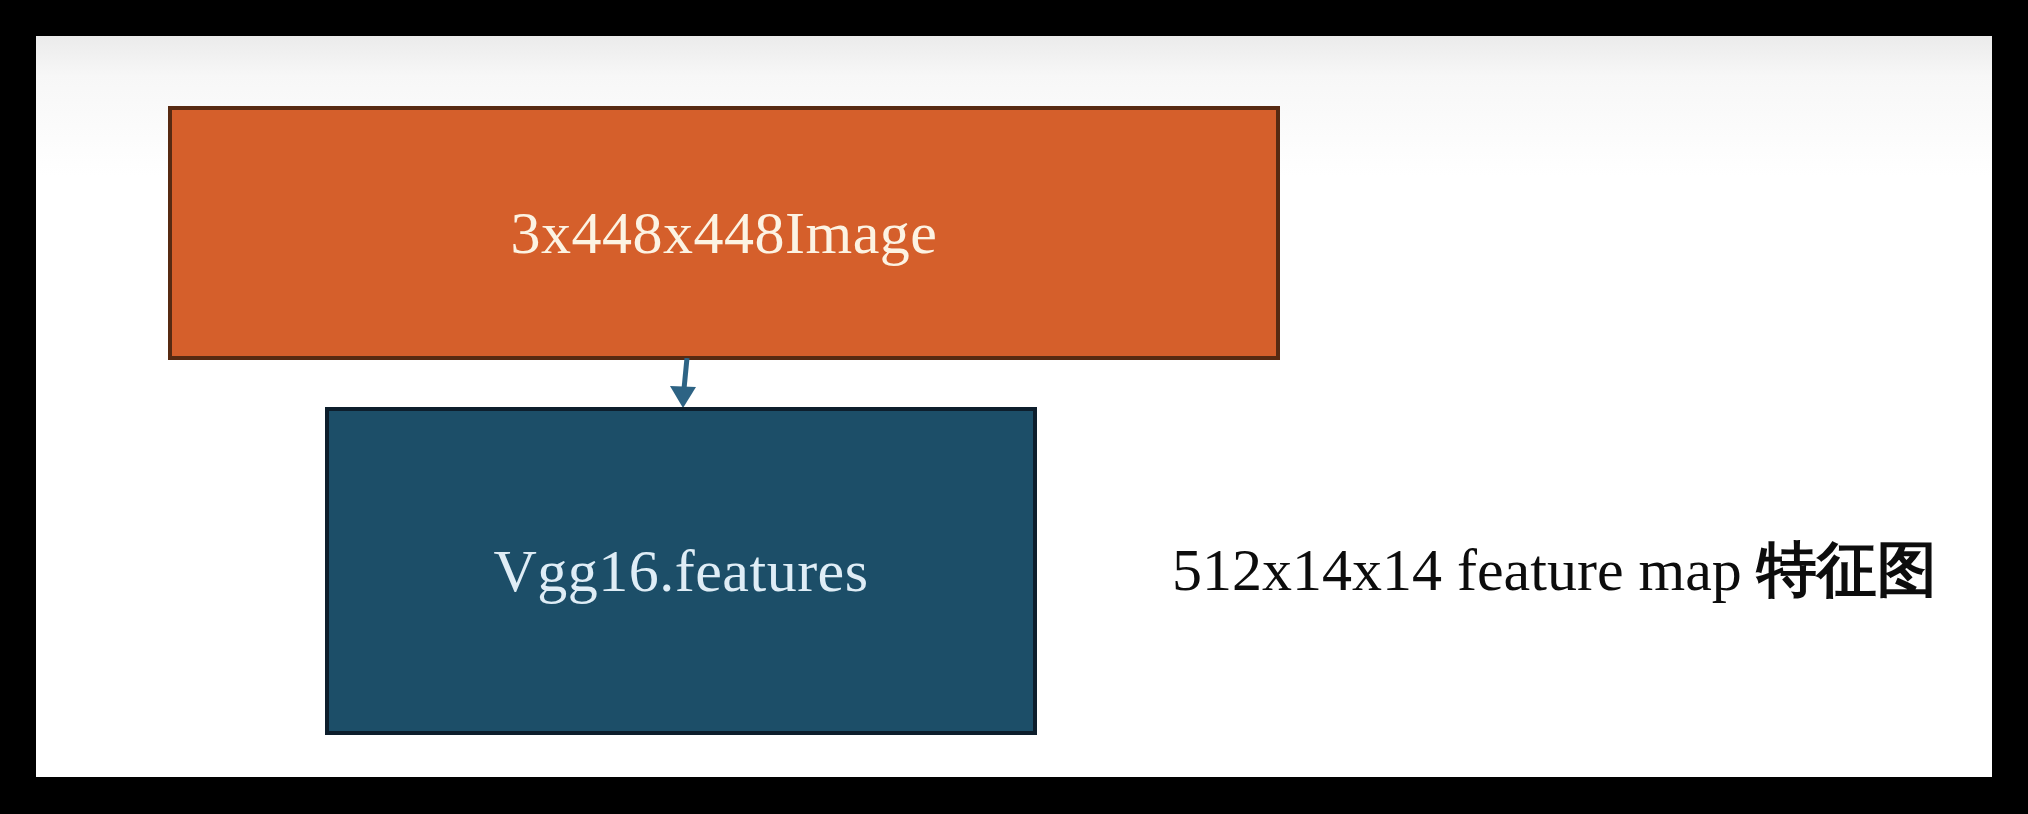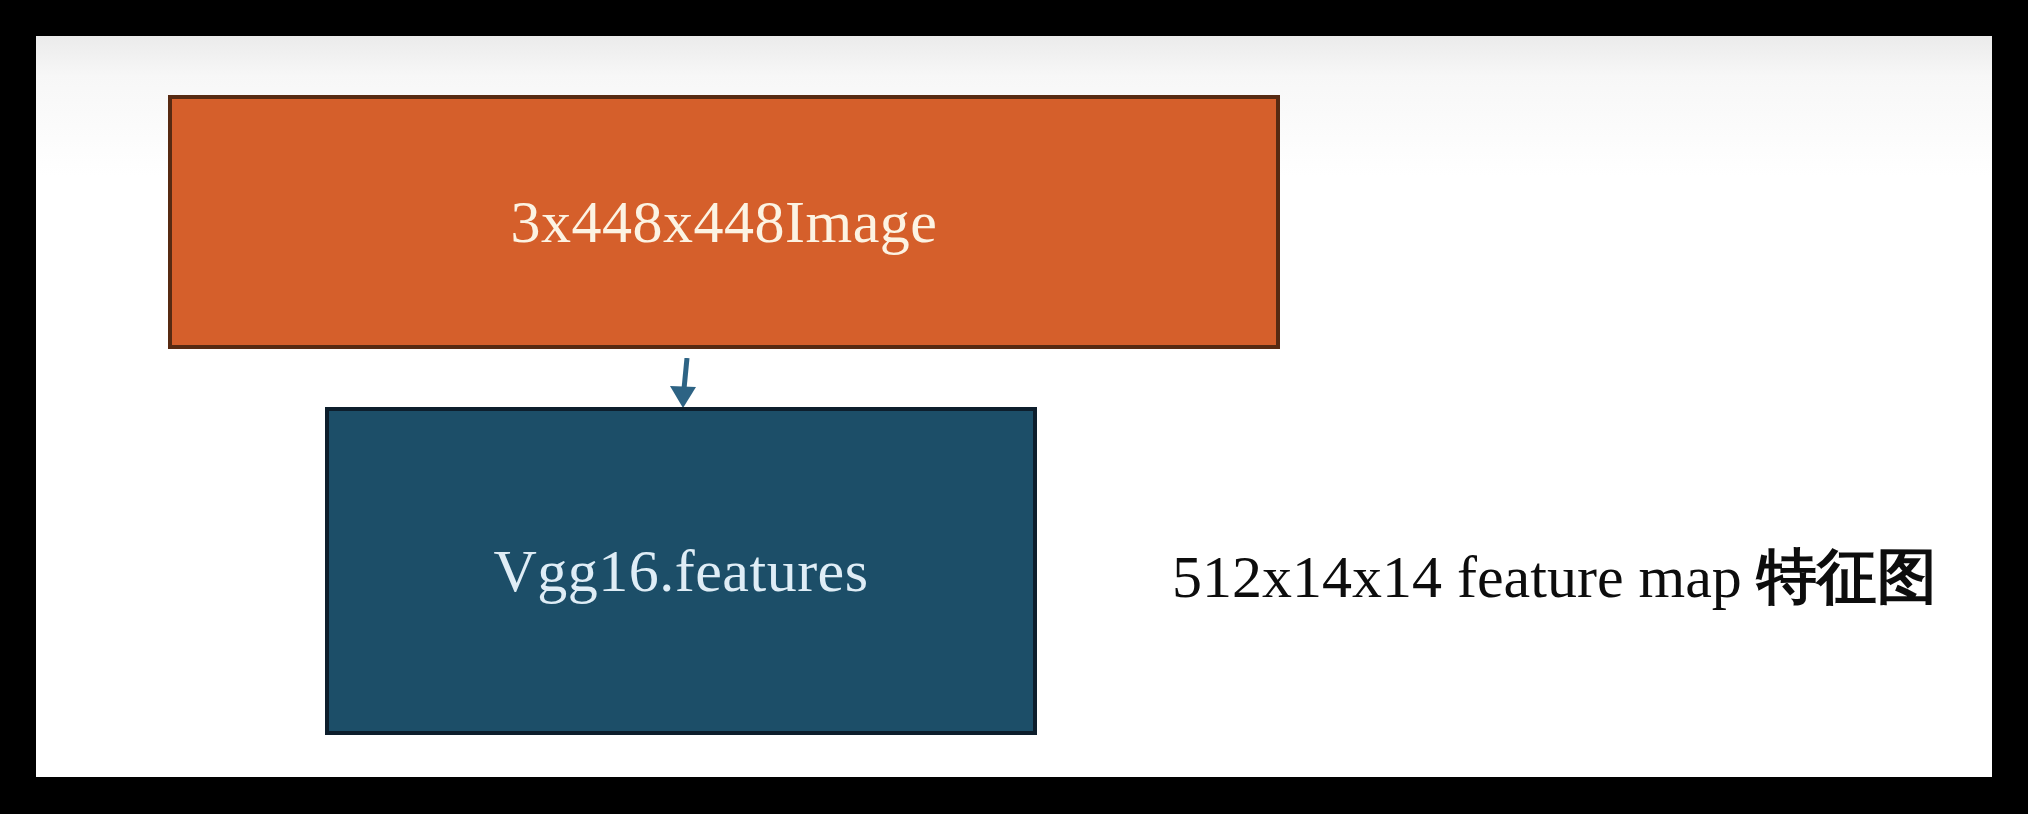--- a/index.html
+++ b/index.html
@@ -34,21 +34,21 @@
     justify-content: center;
     box-sizing: border-box;
   }
   .node-label {
     font-size: 60px;
     letter-spacing: 0.5px;
     white-space: nowrap;
   }
   .node-input {
     left: 132px;
-    top: 59px;
+    top: 70px;
     width: 1112px;
     height: 254px;
     background: #d55f2b;
     border: 4px solid #572a12;
   }
   .node-input .node-label {
     color: #fcf3e3;
   }
   .node-vgg {
     left: 289px;
@@ -66,21 +66,21 @@
     left: 624px;
     top: 322px;
     width: 48px;
     height: 50px;
   }
   .annotation {
     position: absolute;
     left: 1136px;
     top: 502px;
     font-size: 60px;
-    line-height: 78px;
+    line-height: 63px;
     color: #0d0d0d;
     white-space: nowrap;
   }
   .annotation .cjk {
     font-family: "Liberation Sans", "DejaVu Sans", sans-serif;
     font-weight: 600;
   }
 </style>
 </head>
 <body>

